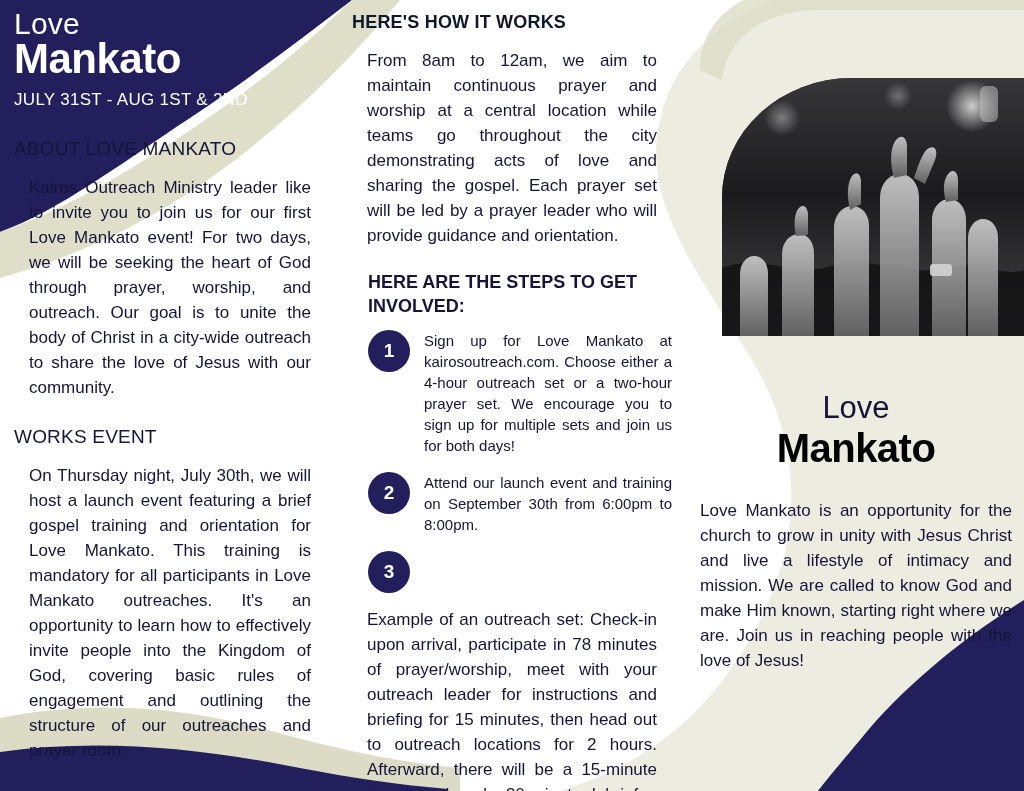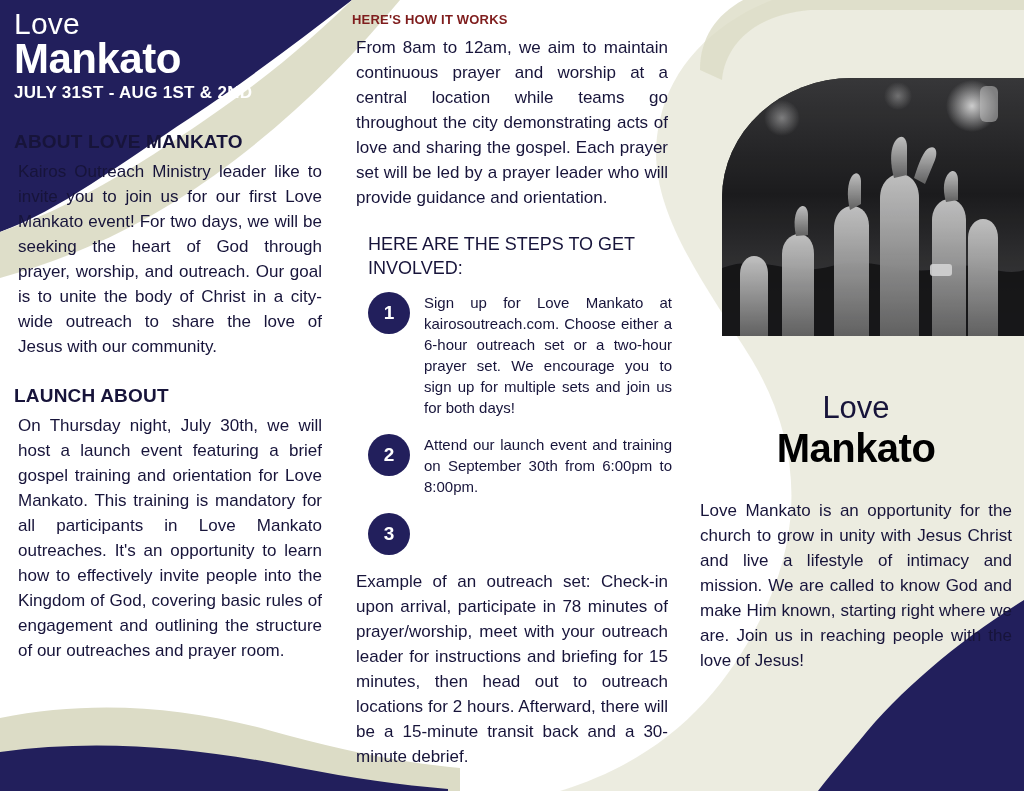--- a/index.html
+++ b/index.html
@@ -40,56 +40,56 @@
   .brand-mankato {
     font-size: 42px;
     font-weight: 700;
     color: #ffffff;
     line-height: 1.0;
     letter-spacing: -.5px;
     margin-top: -2px;
   }
   .brand-dates {
     font-size: 17px;
-    font-weight: 700;
+    font-weight: 400;
     color: #ffffff;
     letter-spacing: .3px;
-    margin-top: 3px;
+    margin-top: 10px;
   }
 
   .h2 {
     font-size: 19px;
-    font-weight: 700;
+    font-weight: 400;
     color: #17143a;
     letter-spacing: .2px;
     margin: 0 0 6px 0;
   }
 
   p.body {
     font-size: 17px;
     line-height: 25px;
     color: #17143a;
     text-align: justify;
-    margin: 4px;
+    margin: 15px;
   }
 
   .section { margin-top: 22px; }
 
   
   .mid-title {
-    font-size: 13px;
-    font-weight: 700;
-    color: #7f1d1d;
+    font-size: 18px;
+    font-weight: 700;
+    color: #0f172a;
     text-transform: uppercase;
     letter-spacing: .2px;
     margin: 12px 0 8px 0;
   }
   .steps-title {
     font-size: 18px;
-    font-weight: 400;
+    font-weight: 700;
     color: #17143a;
     text-transform: uppercase;
     margin: 22px 0 10px 16px;
     line-height: 24px;
   }
   .step {
     display: flex;
     align-items: flex-start;
     margin: 0 0 14px 0;
   }
@@ -189,34 +189,34 @@
       <div class="brand-mankato">Mankato</div>
       <div class="brand-dates">JULY 31ST - AUG 1ST &amp; 2ND</div>
     </div>
 
     <div class="section" style="margin-top:28px;">
       <div class="h2">ABOUT LOVE MANKATO</div>
       <p class="body">Kairos Outreach Ministry leader like to invite you to join us for our first Love Mankato event! For two days, we will be seeking the heart of God through prayer, worship, and outreach. Our goal is to unite the body of Christ in a city-wide outreach to share the love of Jesus with our community.</p>
     </div>
 
     <div class="section" style="margin-top:26px;">
-      <div class="h2">LAUNCH ABOUT</div>
+      <div class="h2">WORKS EVENT</div>
       <p class="body">On Thursday night, July 30th, we will host a launch event featuring a brief gospel training and orientation for Love Mankato. This training is mandatory for all participants in Love Mankato outreaches. It's an opportunity to learn how to effectively invite people into the Kingdom of God, covering basic rules of engagement and outlining the structure of our outreaches and prayer room.</p>
     </div>
   </div>
 
   <div class="col col-mid">
     <div class="mid-title">HERE'S HOW IT WORKS</div>
     <p class="body">From 8am to 12am, we aim to maintain continuous prayer and worship at a central location while teams go throughout the city demonstrating acts of love and sharing the gospel. Each prayer set will be led by a prayer leader who will provide guidance and orientation.</p>
 
     <div class="steps-title">HERE ARE THE STEPS TO GET INVOLVED:</div>
 
     <div class="step">
       <div class="step-num">1</div>
-      <div class="step-text">Sign up for Love Mankato at kairosoutreach.com. Choose either a 6-hour outreach set or a two-hour prayer set. We encourage you to sign up for multiple sets and join us for both days!</div>
+      <div class="step-text">Sign up for Love Mankato at kairosoutreach.com. Choose either a 4-hour outreach set or a two-hour prayer set. We encourage you to sign up for multiple sets and join us for both days!</div>
     </div>
 
     <div class="step">
       <div class="step-num">2</div>
       <div class="step-text">Attend our launch event and training on September 30th from 6:00pm to 8:00pm.</div>
     </div>
 
     <div class="step">
       <div class="step-num">3</div>
     </div>

